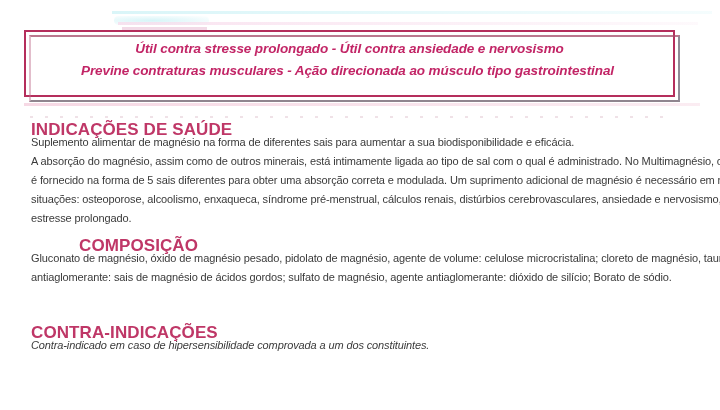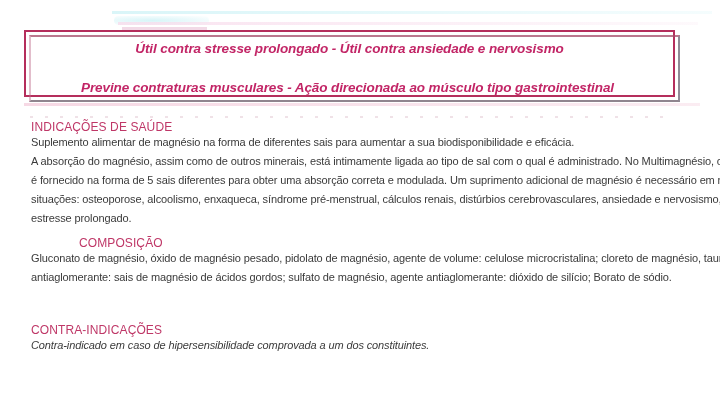--- a/index.html
+++ b/index.html
@@ -42,21 +42,21 @@
     border-left: 2px solid rgba(190,110,140,0.45);
     border-right: 2.5px solid rgba(125,118,132,0.85);
     border-bottom: 2.5px solid rgba(125,112,124,0.85);
     pointer-events: none;
   }
   .banner-text {
     position: absolute;
     left: 0; right: 0; top: 0; bottom: 0;
     display: flex;
     flex-direction: column;
-    justify-content: space-between;
+    justify-content: flex-start;
     align-items: center;
     gap: 7px;
     padding-top: 9px;
     text-align: center;
     font-style: italic;
     font-weight: 700;
     font-size: 13.5px;
     letter-spacing: -0.1px;
     color: #c22566;
   }
@@ -76,22 +76,22 @@
     background: repeating-linear-gradient(90deg,
       rgba(186,120,146,0.40) 0px, rgba(186,120,146,0.40) 3px,
       rgba(0,0,0,0) 3px, rgba(0,0,0,0) 15px);
     opacity: 0.55;
   }
 
   
   .section-heading {
     position: absolute;
     left: 31px;
-    font-size: 12px;
-    font-weight: 400;
+    font-size: 17px;
+    font-weight: 700;
     letter-spacing: 0.1px;
     color: #bf3767;
     white-space: nowrap;
   }
   .paragraph {
     position: absolute;
     left: 31px;
     font-size: 11px;
     line-height: 19px;
     letter-spacing: -0.12px;

